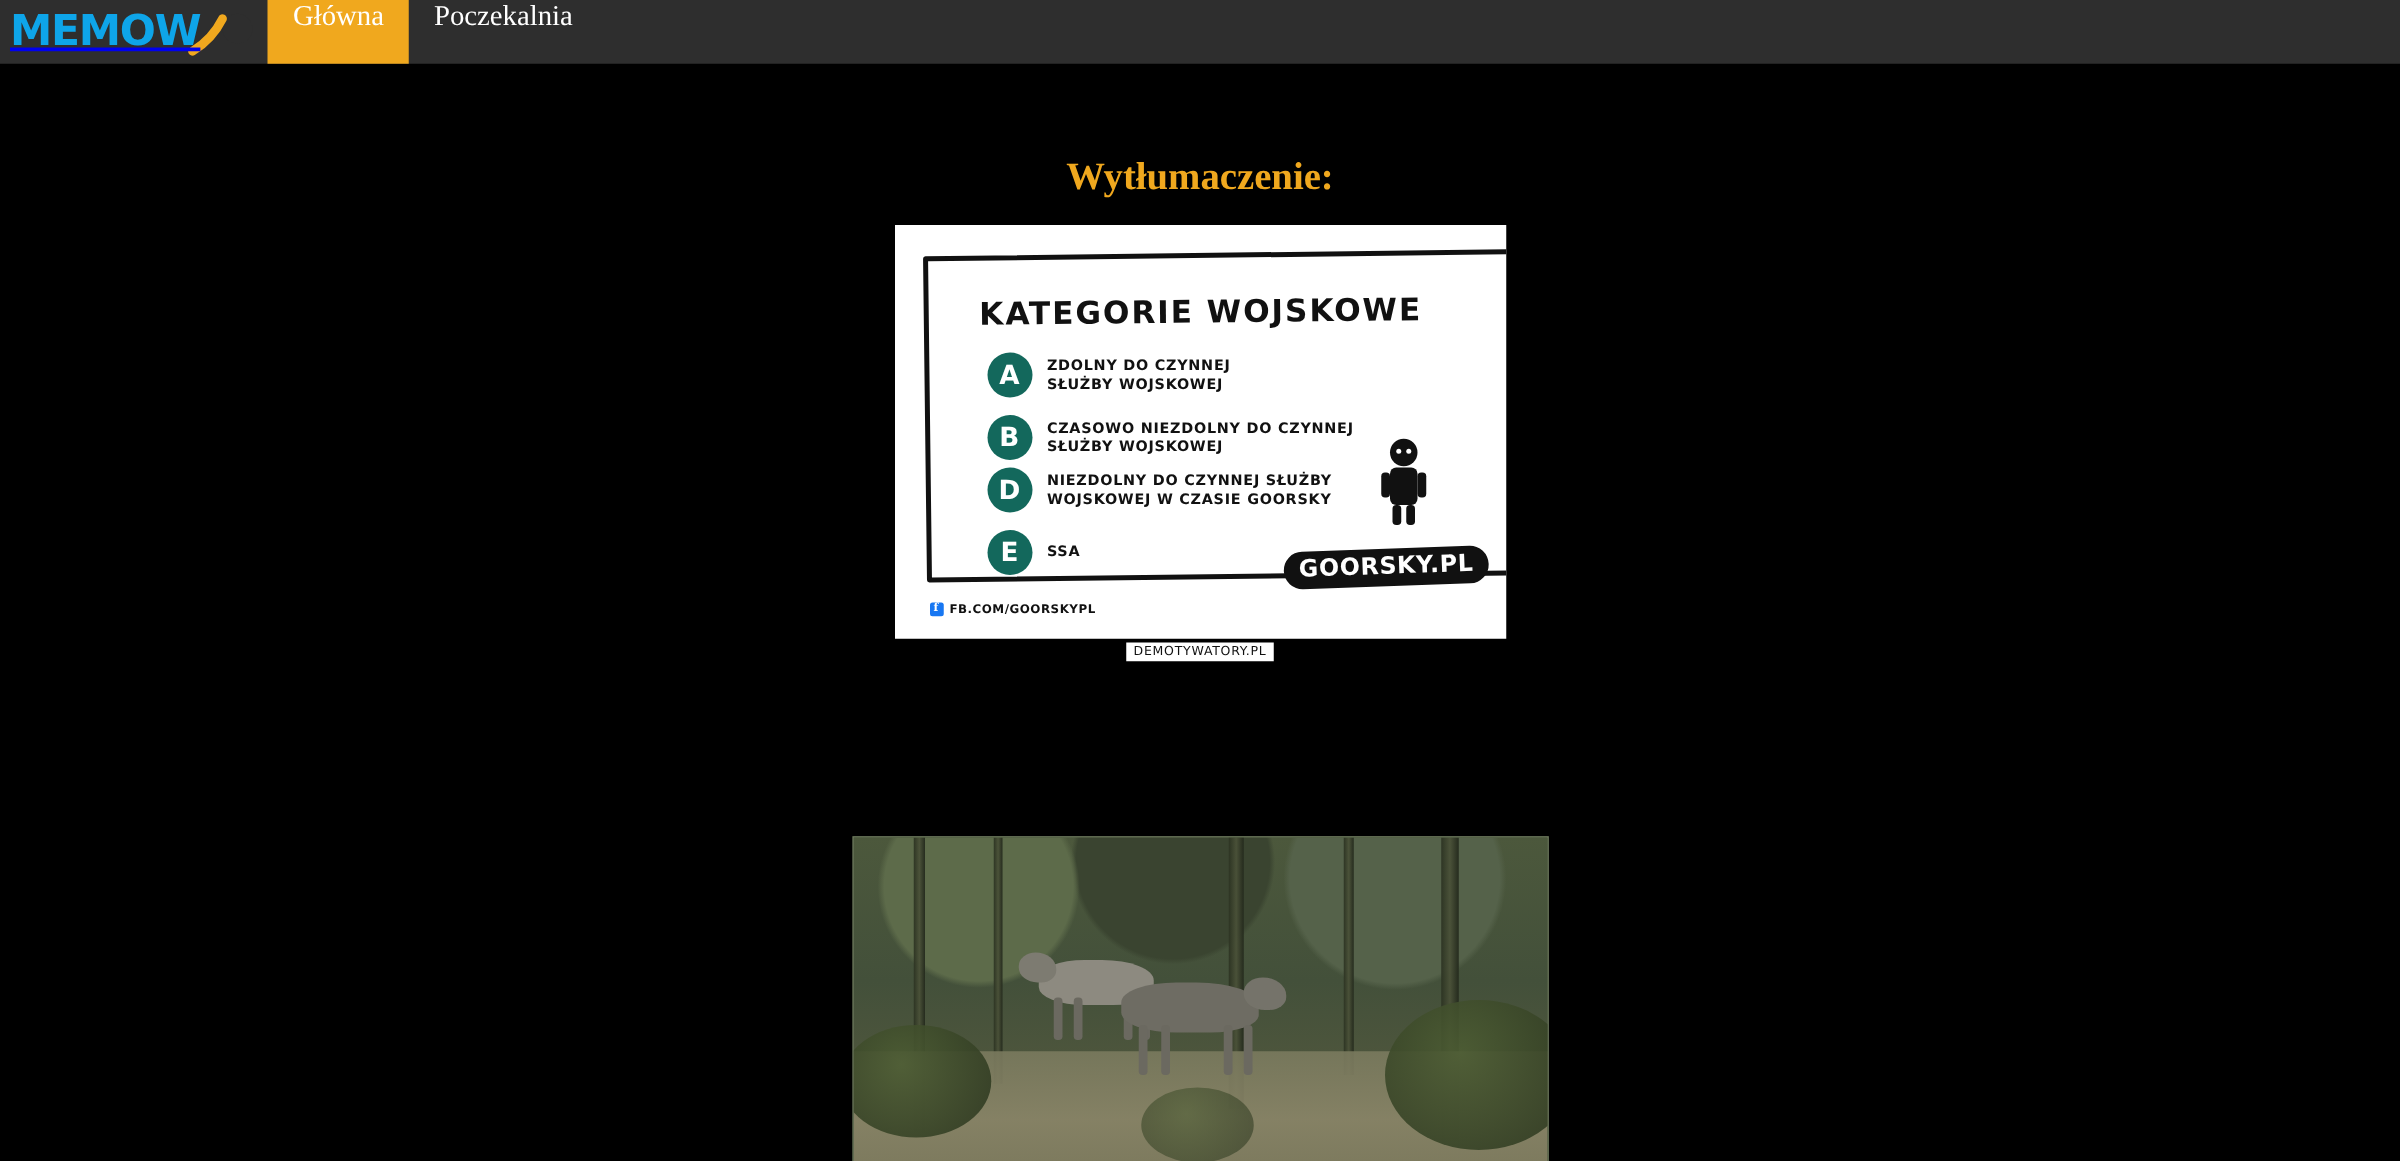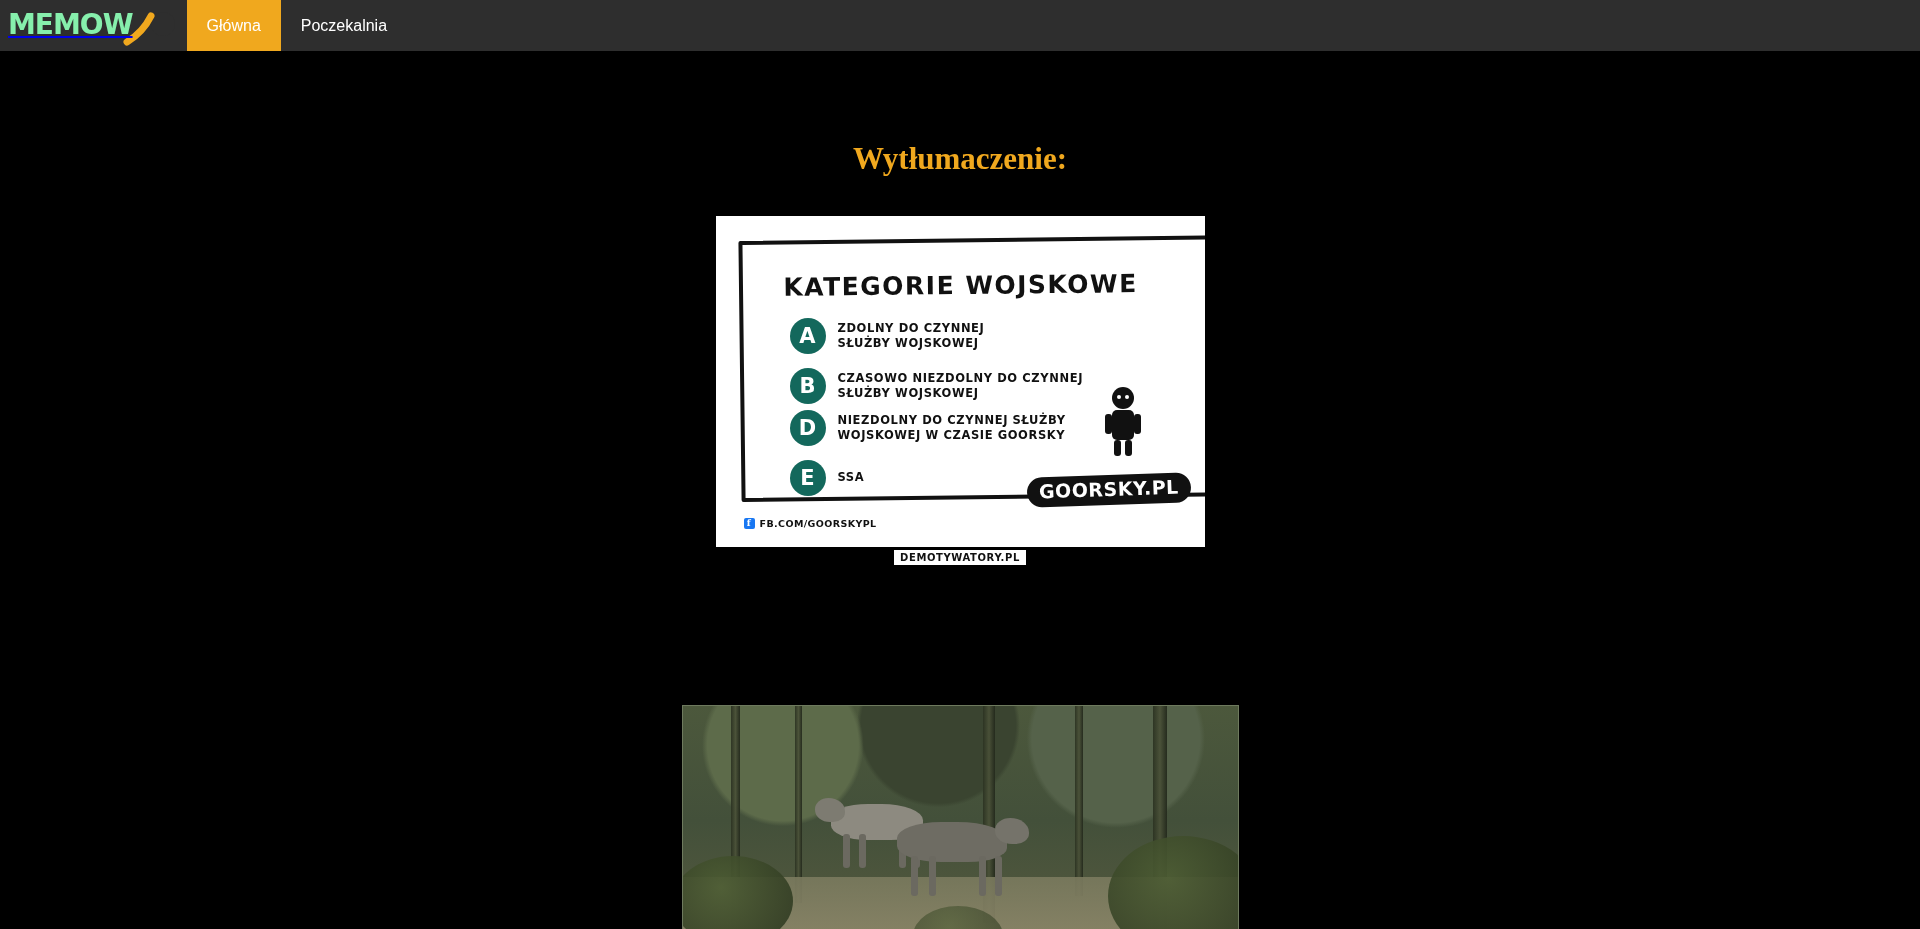--- a/index.html
+++ b/index.html
@@ -21,59 +21,59 @@
   }
   .brand {
     display: flex;
     align-items: center;
     padding: 0 6px 0 8px;
     height: 51px;
   }
   .brand-text {
     font-family: "DejaVu Sans", sans-serif;
     font-weight: bold;
-    font-size: 28px;
+    font-size: 34px;
     letter-spacing: -1px;
-    color: #86efac;
+    color: #0ea5e9;
     line-height: 1;
     position: relative;
     top: -1px;
   }
   .brand-logo-svg { display: block; margin-left: -10px; }
 
   .nav-items { display: flex; align-items: stretch; }
   .nav-item {
     display: flex;
-    align-items: center;
     padding: 0 20px;
-    font-size: 16px;
+    font-size: 23px;
     color: #ffffff;
     text-decoration: none;
     cursor: pointer;
     white-space: nowrap;
+    font-family: Liberation Serif, serif;
   }
   .nav-item.active {
     background: #f0a81e;
     color: #ffffff;
   }
 
   
   .content {
     width: 100%;
     padding-top: 0;
     text-align: center;
   }
 
   .post { width: 100%; text-align: center; }
 
   .post-title {
     font-family: "Liberation Serif", serif;
     font-size: 31px;
     color: #f0a81e;
-    margin: 18px;
+    margin: 0;
     padding: 73px 0 0 0;
     line-height: 1.1;
   }
 
   .media-wrap {
     margin: 0 auto;
     padding-top: 22px;
   }
 
   
@@ -179,21 +179,21 @@
     font-weight: bold;
     line-height: 11px;
     text-align: center;
     font-family: "DejaVu Serif", serif;
   }
   .source-tag {
     margin: 2px auto 0 auto;
     background: #ffffff;
     color: #111;
     font-family: "DejaVu Sans", sans-serif;
-    font-weight: bold;
+    font-weight: normal;
     font-size: 10px;
     letter-spacing: 0.6px;
     display: inline-block;
     padding: 2px 6px;
   }
 
   
   .gap { height: 140px; }
 
   .photo {

